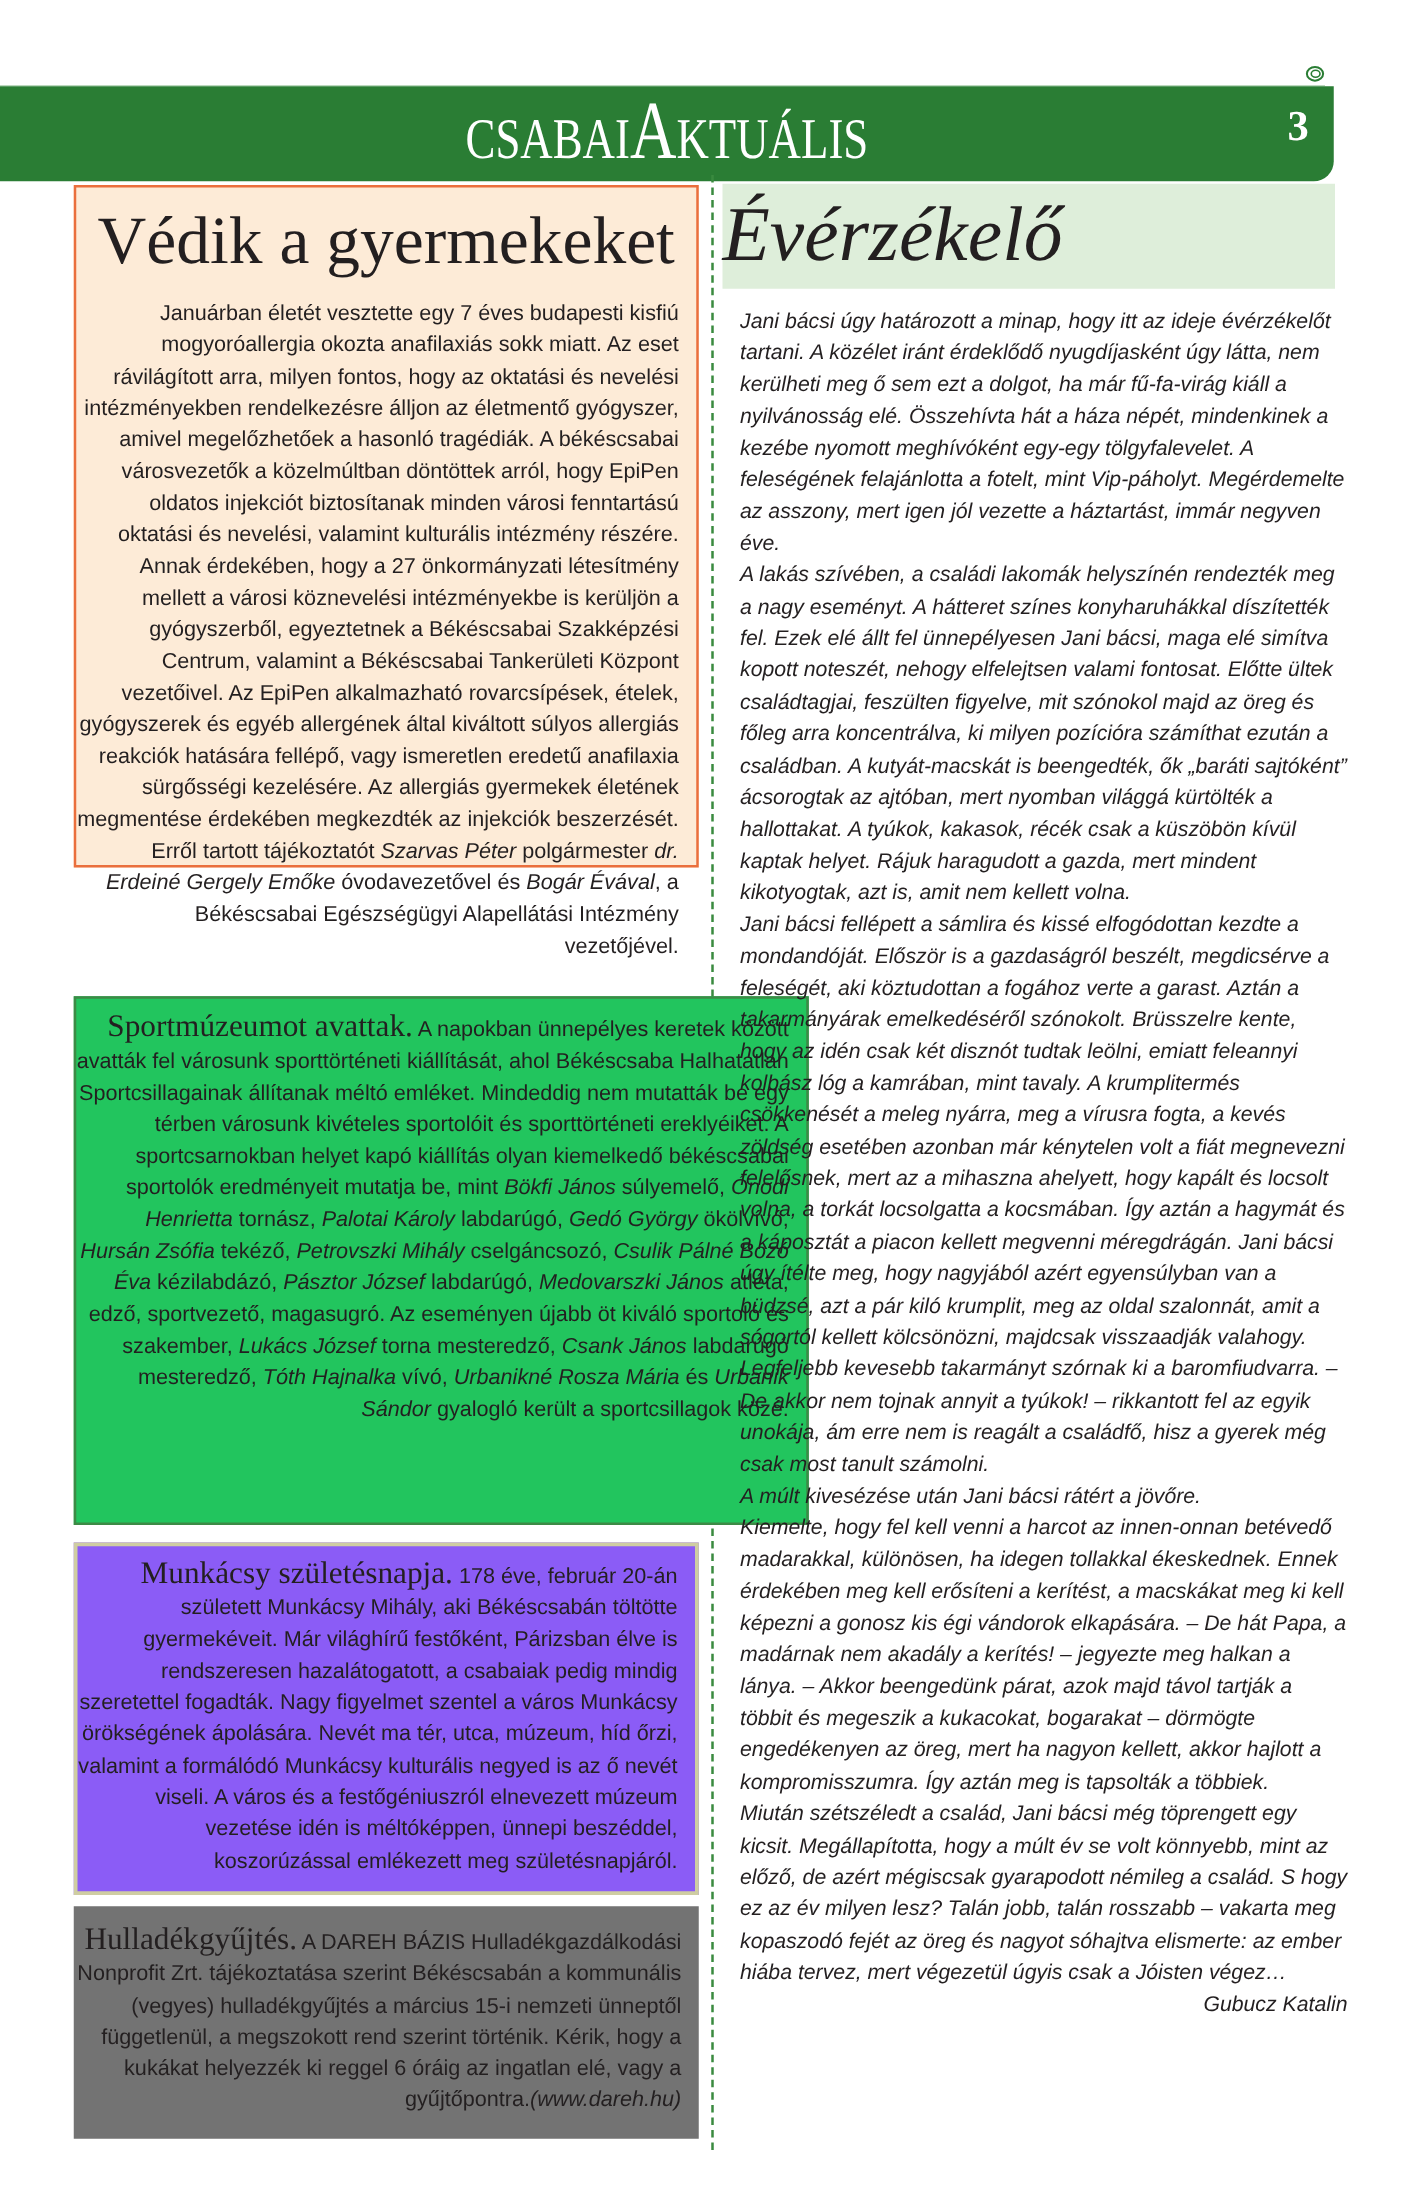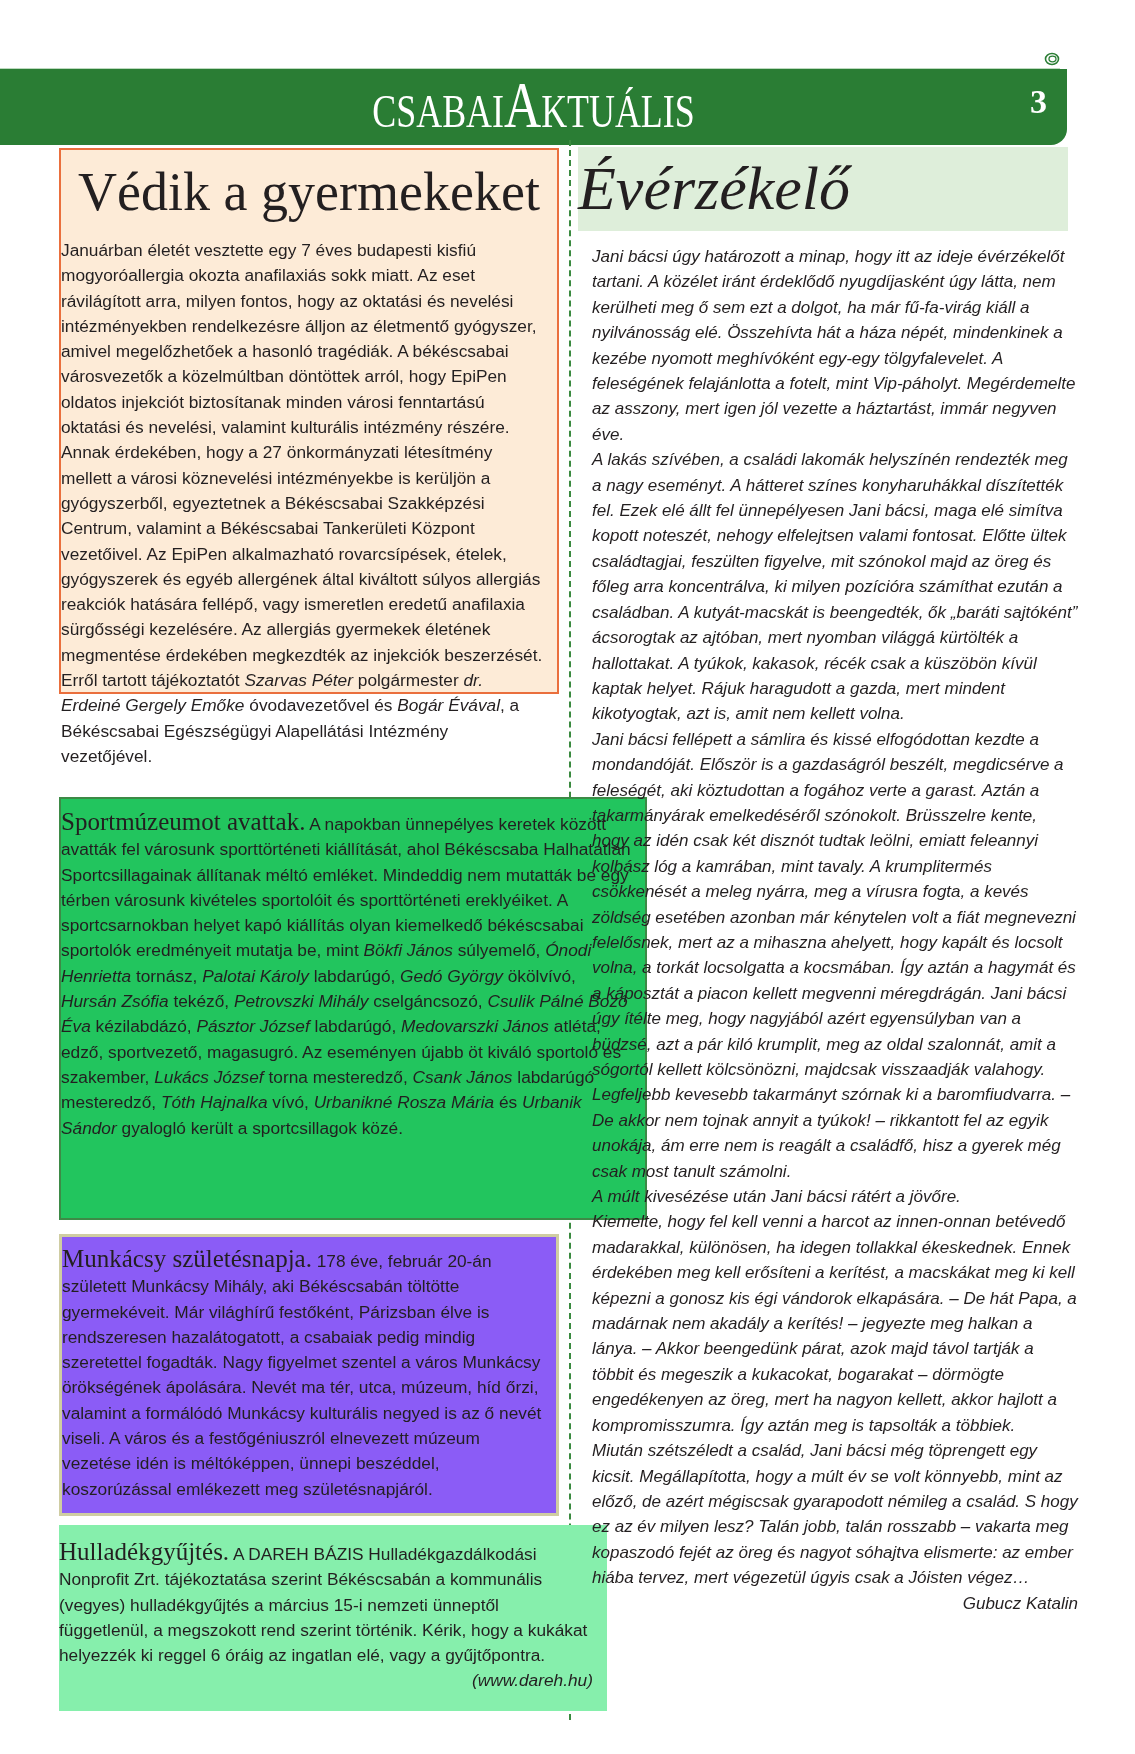--- a/index.html
+++ b/index.html
@@ -18,25 +18,25 @@
                  font-size:34px; font-weight:bold; }
   .swirl { position:absolute; left:1044px; top:52px; width:16px; height:14px; }
 
   .col-divider { position:absolute; left:569px; top:140px; height:1580px; border-left:2px dashed #3a8a3f; }
 
   
   .box { position:absolute; box-sizing:border-box; }
   .box-orange { left:59px; top:148px; width:500px; height:546px; background:#fdebd7; border:2px solid #ea6f3d; }
   .box-green  { left:59px; top:797px; width:588px; height:423px; background:#22c55e; border:2px solid #3d8a46; }
   .box-beige  { left:59px; top:1234px; width:500px; height:282px; background:#8b5cf6; border:3px solid #cfcda2; }
-  .box-mint   { left:59px; top:1525px; width:548px; height:186px; background:#86efac; }
+  .box-mint   { left:59px; top:1525px; width:500px; height:186px; background:#737373; }
 
   .headline-left { font-family:"Liberation Serif", serif; font-size:54px; text-align:center;
                    margin:10px 0 14px 0; line-height:64px; color:#231f20; }
-  .body-text { font-size:17.3px; line-height:25.3px; padding:0 14px 0 0; text-align:left; }
+  .body-text { font-size:17.3px; line-height:25.3px; padding:0 14px 0 0; text-align:right; }
   .body-text i { font-style:italic; }
 
   .lead-title { font-family:"Liberation Serif", serif; font-size:25px; }
 
   
   .title-right-bg { position:absolute; left:578px; top:147px; width:490px; height:84px; background:#deeeda; }
   .headline-right { position:absolute; left:578px; top:150px; width:490px; text-align:left;
                     font-family:"Liberation Serif", serif; font-style:italic; font-size:62px; line-height:76px; }
   .right-body { position:absolute; left:581px; top:244px; width:486px; font-size:17px; line-height:25.4px;
                 font-style:italic;margin-left:11px; }

